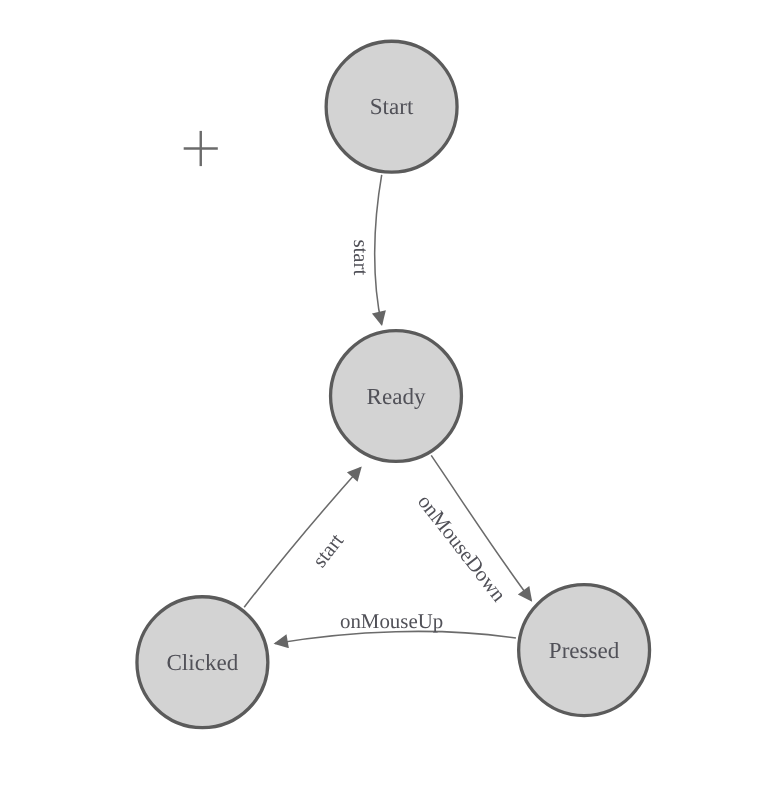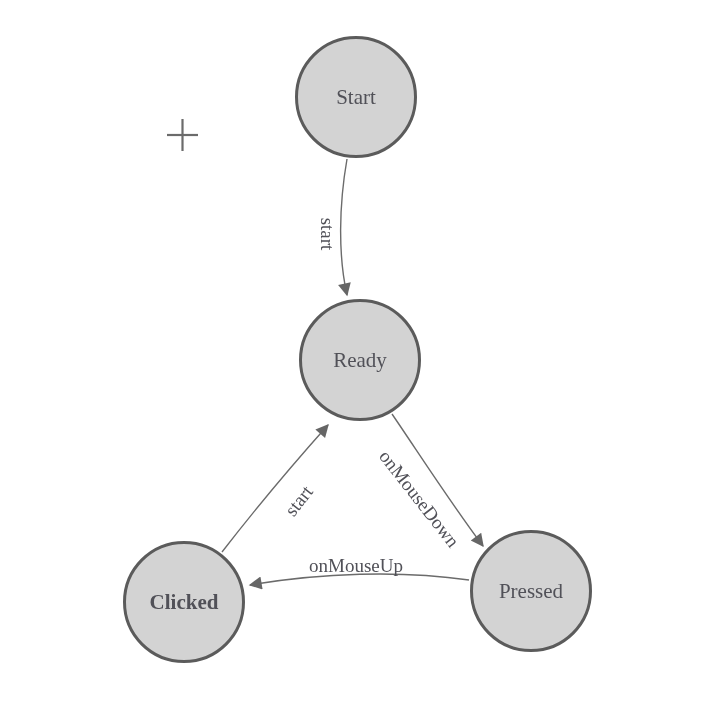--- a/index.html
+++ b/index.html
@@ -46,21 +46,21 @@
     justify-content: center;
     cursor: move;
   }
   .node-label {
     font-size: 21px;
     color: var(--text);
     white-space: nowrap;
   }
   .node-start   { left: 295px; top: 36px;  }
   .node-ready   { left: 299px; top: 299px; }
-  .node-clicked { left: 123px; top: 541px; font-weight: bold; }
+  .node-clicked { left: 123px; top: 541px; }
   .node-pressed { left: 470px; top: 530px; font-family: Liberation Serif, serif; }
   .edge-label {
     position: absolute;
     font-size: 19px;
     color: var(--text);
     white-space: nowrap;
     pointer-events: none;
   }
   .label-start-ready   { left: 327px; top: 234px; transform: translate(-50%,-50%) rotate(90deg); }
   .label-ready-pressed { left: 419px; top: 499px; transform: translate(-50%,-50%) rotate(52deg); }

